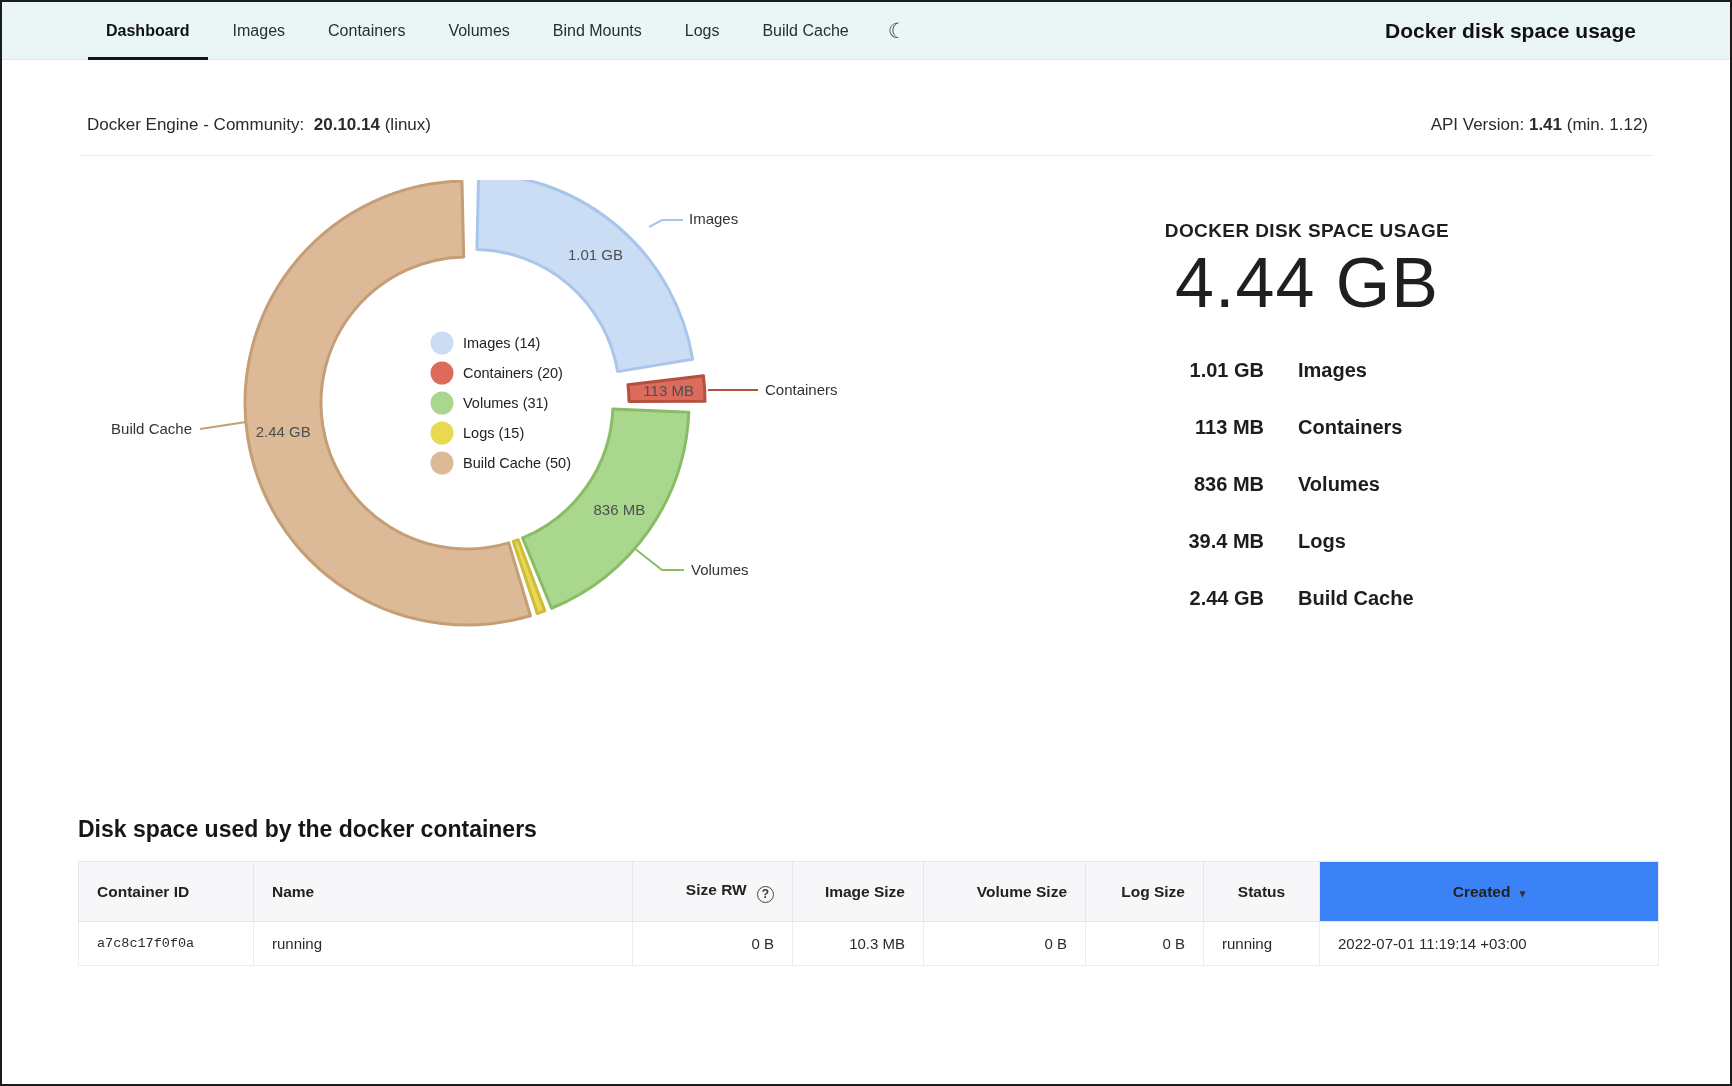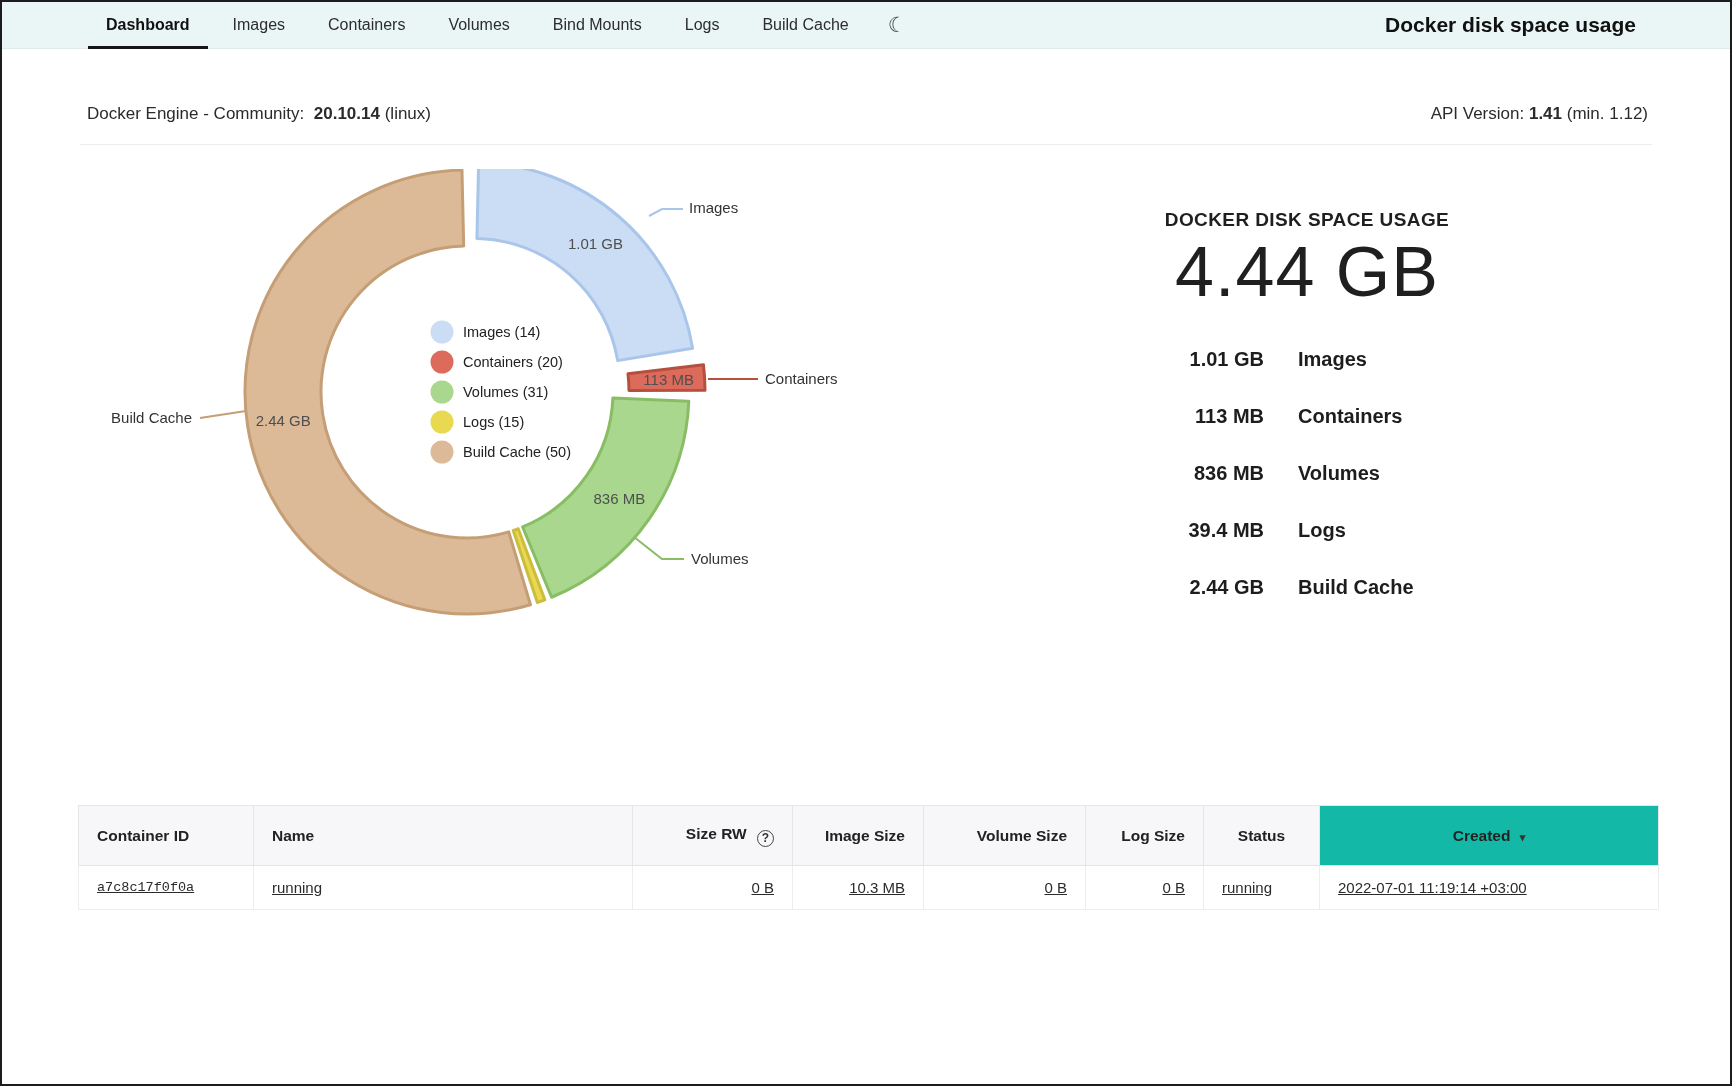--- a/index.html
+++ b/index.html
@@ -6,21 +6,21 @@
   html,body { width:1732px; height:1086px; }
   body {
     font-family:"Liberation Sans", sans-serif;
     background:#ffffff; color:#2b2b2b;
     border:2px solid #1c1c1c;
     overflow:hidden; position:relative;
   }
 
   
   .nav {
-    height:47px; background:#e9f6f5;
+    height:58px; background:#e9f6f5;
     border-bottom:1px solid #dfe9e8;
     display:flex; align-items:center;
     padding-left:86px; padding-right:94px;
   }
   .nav-tabs { display:flex; align-items:stretch; height:100%; }
   .nav-tab {
     display:flex; align-items:center; padding:0 18px; margin-right:7px;
     font-size:16px; color:#2d2d2d; cursor:pointer; position:relative;
     white-space:nowrap;
   }
@@ -75,24 +75,24 @@
   .table-section { padding:0 76px; }
   .table-title { font-size:23px; font-weight:bold; color:#161616; margin-bottom:18px; }
   table.containers {
     border-collapse:collapse; table-layout:fixed; width:1580px;
     border:1px solid #e0e0e3; background:#fff; font-size:15px;
   }
   table.containers th {
     height:60px; background:#f7f7f9; font-size:15.5px; font-weight:bold; color:#222;
     border:1px solid #e6e6e9; padding:0 18px; white-space:nowrap;
   }
-  table.containers th.sorted { background:#14b8a6; }
+  table.containers th.sorted { background:#3b82f6; }
   table.containers td {
     height:44px; border:1px solid #ededf0; padding:0 18px; color:#2b2b2b;
-    white-space:nowrap; overflow:hidden;text-decoration:underline;
+    white-space:nowrap; overflow:hidden;
   }
   .al { text-align:left; } .ar { text-align:right; } .ac { }
   td.mono {
     font-family:"Liberation Mono","DejaVu Sans Mono",monospace;
     font-size:13.5px; color:#333;
   }
   td.created { white-space:pre; }
   .help-icon {
     display:inline-block; width:17px; height:17px; border:1.4px solid #444;
     border-radius:50%; font-size:12px; line-height:14.5px; text-align:center;
@@ -199,20 +199,21 @@
         </div>
         <div class="summary-row">
           <div class="summary-size">2.44 GB</div>
           <div class="summary-label">Build Cache</div>
         </div>
       </div>
   </div>
 </div>
 
 <div class="table-section">
+  <div class="table-title">Disk space used by the docker containers</div>
   <table class="containers">
     <colgroup>
       <col style="width:175px">
         <col style="width:379px">
         <col style="width:160px">
         <col style="width:131px">
       <col style="width:162px">
         <col style="width:118px">
         <col style="width:116px">
         <col style="width:339px">

